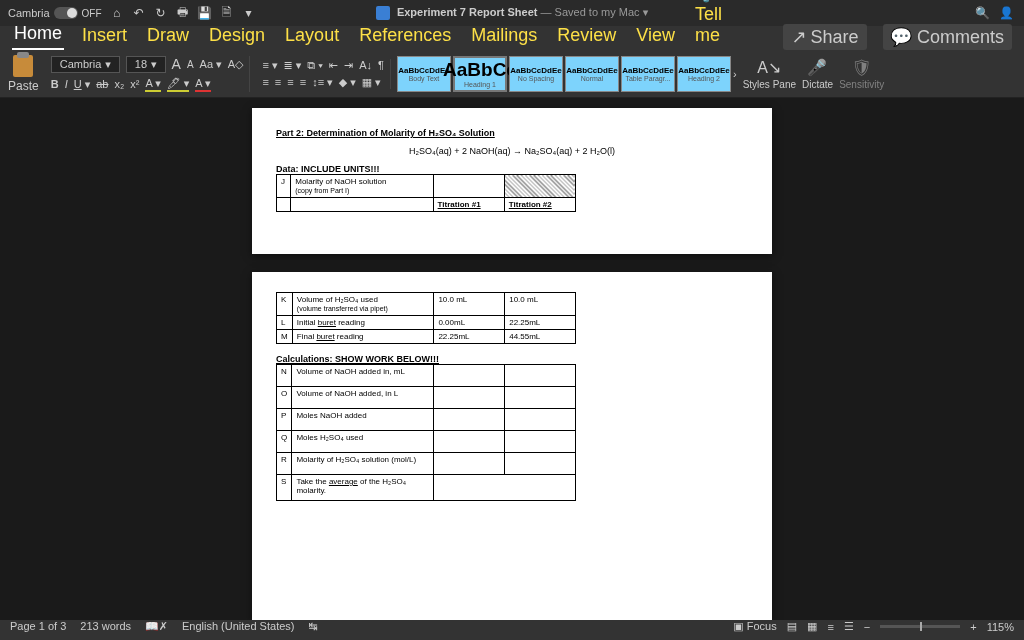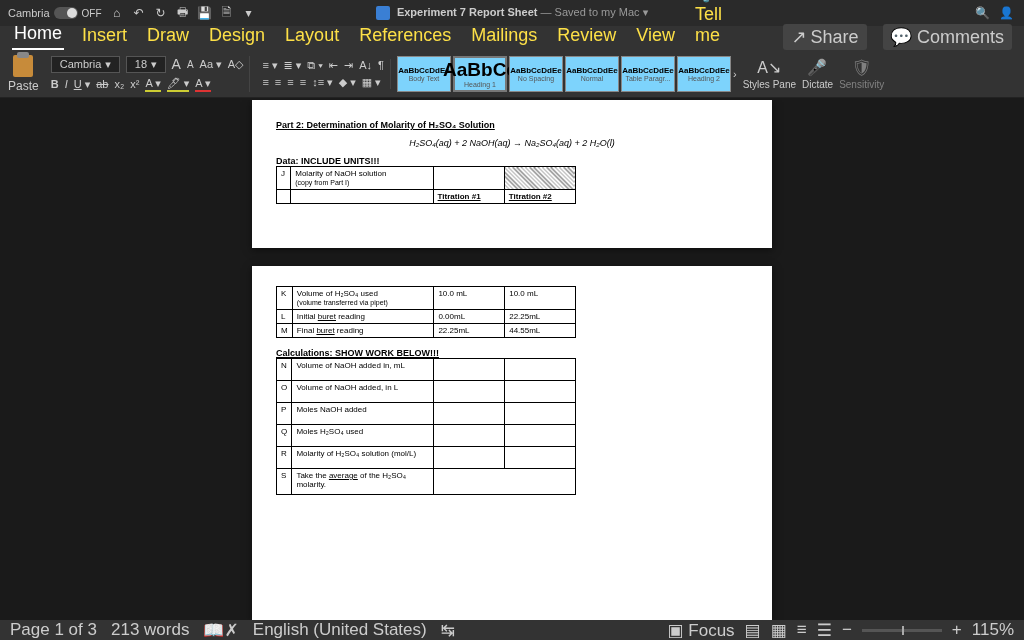--- a/index.html
+++ b/index.html
@@ -30,27 +30,27 @@
   .underline-red{display:inline-block;border-bottom:2px solid #d33;}
   .styles { display:flex; gap:2px; align-items:center;}
   .stylebox { width:54px; height:36px; background:#7dd3fc; color:#000; font-size:9px; display:flex; flex-direction:column; align-items:center; justify-content:center; border:1px solid #888;}
   .stylebox.sel { border:2px solid #777; }
   .stylebox .lg{font-size:19px; font-weight:bold;}
   .stylebox .sm{font-size:7px; color:#555;}
   .sidebtn{display:flex;flex-direction:column;align-items:center;font-size:10px;gap:2px;}
   .workspace { position:absolute; top:100px; bottom:20px; left:0; right:0; background:#1a1a1a; overflow:hidden; display:flex; justify-content:center;}
   .pagewrap{display:flex;flex-direction:column;gap:18px;}
   .page { width:520px; background:#fff; color:#000; padding:20px 24px; font-family:"Times New Roman",serif; font-size:9px; box-shadow:0 2px 8px rgba(0,0,0,.5);}
-  .page1{height:150px;}
+  .page1{height:150px;margin-top:8px;}
   .page h4{font-size:9px;font-weight:bold;}
-  .eq{text-align:center;font-style:italic;margin:8px 0;font-size:9px;}
+  .eq{text-align:center;margin:8px 0;font-size:9px;}
   table.doc{border-collapse:collapse;width:300px;font-size:8px;}
   table.doc td,table.doc th{border:1px solid #000;padding:2px 4px;vertical-align:top;}
   .hatch{background:repeating-linear-gradient(45deg,#888,#888 1px,#fff 1px,#fff 3px);}
-  .statusbar{position:absolute;bottom:0;left:0;right:0;height:20px;background:#333;display:flex;align-items:center;font-size:17px;color:#ccc;padding:0 10px;gap:14px;}
+  .statusbar{position:absolute;bottom:0;left:0;right:0;height:20px;background:#333;display:flex;align-items:flex-start;font-size:11px;color:#ccc;padding:0 10px;gap:14px;}
   .statusbar .r{margin-left:auto;display:flex;gap:10px;align-items:center;}
   .zbar{width:80px;height:3px;background:#555;position:relative;}
   .zbar::after{content:'';position:absolute;left:50%;top:-3px;width:2px;height:9px;background:#aaa;}
 </style>
 </head>
 <body>
 
 <div class="titlebar">
   <div class="left">
     <div class="autosave">

